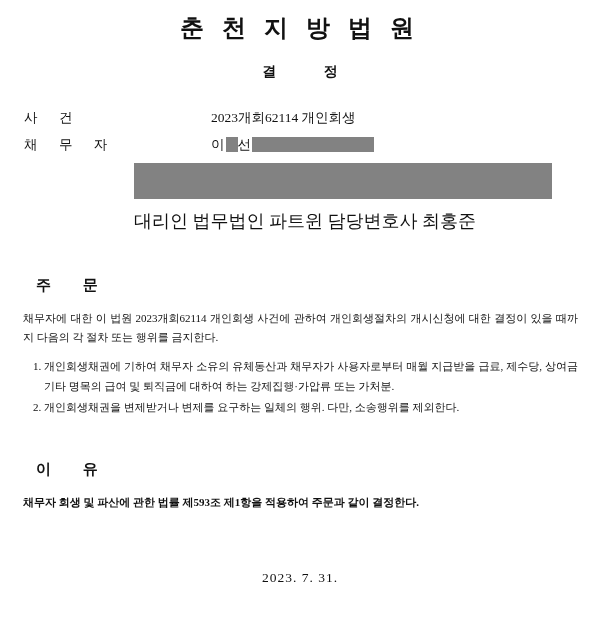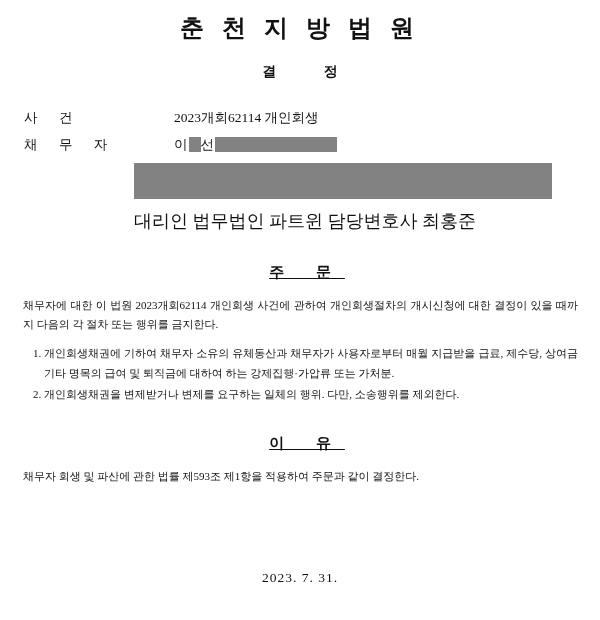--- a/index.html
+++ b/index.html
@@ -39,20 +39,21 @@
     text-indent: 22px;
   }
   .fields {
     margin-top: 28px;
   }
   .field-row {
     display: flex;
     align-items: flex-start;
     font-size: 13.5px;
     margin-bottom: 9px;
+    gap: 37px;
   }
   .field-label {
     width: 112px;
     flex: 0 0 112px;
     letter-spacing: 9px;
     padding-left: 2px;
     box-sizing: border-box;
   }
   .field-value {
     flex: 1 1 auto;
@@ -77,47 +78,47 @@
     background: #828282;
     height: 36px;
     width: 418px;
   }
   .agent-line {
     margin-left: 112px;
     margin-top: 10px;
     font-size: 18px;
   }
   .section-head {
-    text-align: center;
+    text-align: left;
     font-size: 15px;
     font-weight: bold;
     letter-spacing: 14px;
     text-indent: 14px;
-    margin-top: 30px;
+    margin-top: 43px;
     margin-bottom: 14px;
-    text-decoration: underline;
   }
   .para {
     font-size: 11px;
     line-height: 1.75;
     text-align: justify;
     margin: 0 0 6px 1px;
   }
   ol.items {
     margin: 10px 0 0 0;
     padding-left: 22px;
     font-size: 11px;
     line-height: 1.75;
   }
   ol.items li {
     margin-bottom: 2px;
     text-align: justify;
   }
   .reason-para {
     margin-top: 12px;
+    font-weight: bold;
   }
   .date {
     position: absolute;
     left: 0;
     right: 0;
     top: 556px;
     text-align: center;
     font-size: 13.5px;
     letter-spacing: 1px;
   }

